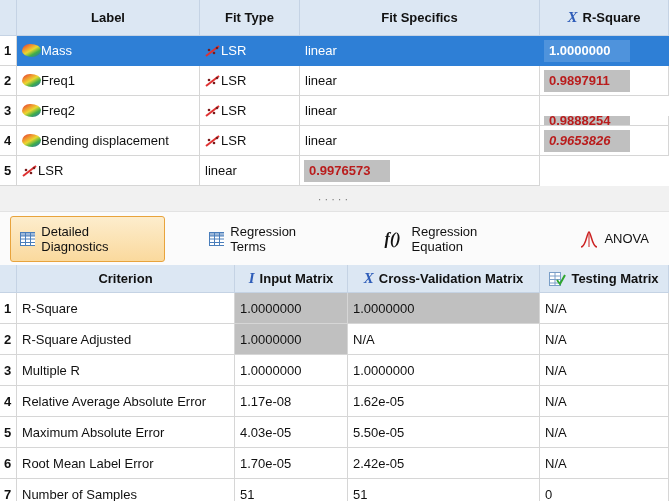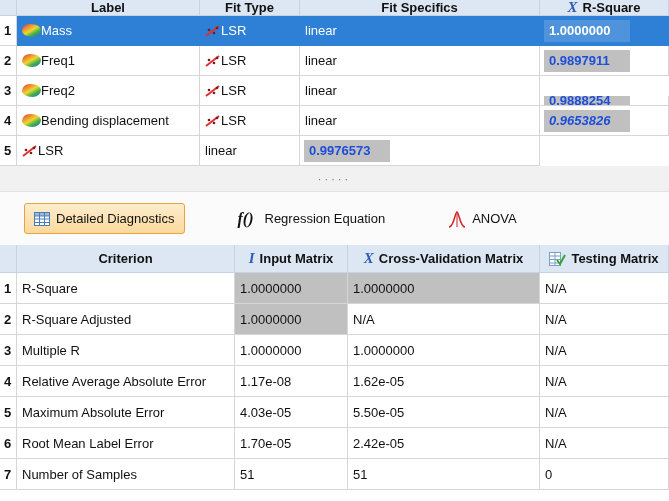--- a/index.html
+++ b/index.html
@@ -15,32 +15,32 @@
   .cell {
     display: flex; align-items: center; padding: 0 5px;
     border-right: 1px solid #d6d6d6; border-bottom: 1px solid #d6d6d6;
     white-space: nowrap; overflow: hidden; background: #fff;
   }
   .hrow .cell {
     background: #dce7f3; border-color: #c5d3e4;
     font-weight: bold; justify-content: center;
   }
   .top .trow { height: 30px; }
-  .top .hrow { height: 16px; }
+  .top .hrow { height: 36px; }
   .bot .trow { height: 31px; }
   .bot .hrow { height: 28px; }
   .numcell { font-weight: bold; padding-left: 4px; }
   .iconcell-gap { }
   
   .sel .cell:not(.numcell) { background: #2e7fd6; color: #fff; border-color: #2e7fd6; }
   .sel .fill { background: rgba(255,255,255,0.16); color: #fff; }
   
   .fill {
     display: flex; align-items: center; height: 22px; width: 86px;
-    padding-left: 5px; background: #c0c0c0; color: #1d4ed8; font-weight: bold;
+    padding-left: 5px; background: #c0c0c0; color: #b91c1c; font-weight: bold;
   }
   
   .gray { background: #c0c0c0; }
   
   .glyph-blue {
     font-family: "Liberation Serif", serif; font-style: italic; font-weight: bold;
     color: #2e5cb8; font-size: 15px; margin-right: 5px;
   }
   .fx-glyph {
     font-family: "Liberation Serif", serif; font-style: italic; font-weight: bold;
@@ -54,21 +54,21 @@
   }
   
   .splitter {
     height: 26px; background: #f1f1f1; border-bottom: 1px solid #e3e3e3;
     display: flex; align-items: center; justify-content: center;
     color: #7a7a7a; font-size: 11px; letter-spacing: 3px; cursor: row-resize;
   }
   
   .tabbar {
     height: 53px; background: #fbfbfb; display: flex; align-items: center;
-    gap: 43px; padding: 0 24px;
+    gap: 34px; padding: 0 10px;
   }
   .tab {
     display: flex; align-items: center; gap: 6px; padding: 7px 9px;
     border: 1px solid transparent; border-radius: 3px; cursor: pointer;
   }
   .tab.sel-tab {
     background: linear-gradient(#fdedcd, #fad99d);
     border-color: #e8a33c;
   }
   svg { display: block; }
@@ -200,20 +200,31 @@
         <rect x="0.5" y="0.5" width="15" height="13" fill="#fff" stroke="#4a7ebb"></rect>
         <rect x="0.5" y="0.5" width="15" height="3.5" fill="#9db8d9" stroke="#4a7ebb"></rect>
         <line x1="5.5" y1="0.5" x2="5.5" y2="13.5" stroke="#4a7ebb"></line>
         <line x1="10.5" y1="0.5" x2="10.5" y2="13.5" stroke="#4a7ebb"></line>
         <line x1="0.5" y1="7" x2="15.5" y2="7" stroke="#4a7ebb"></line>
         <line x1="0.5" y1="10.5" x2="15.5" y2="10.5" stroke="#4a7ebb"></line>
       </svg>
     <span>Detailed Diagnostics</span>
   </div>
   <div class="tab">
+    <svg width="16" height="14">
+        <rect x="0.5" y="0.5" width="15" height="13" fill="#fff" stroke="#4a7ebb"></rect>
+        <rect x="0.5" y="0.5" width="15" height="3.5" fill="#9db8d9" stroke="#4a7ebb"></rect>
+        <line x1="5.5" y1="0.5" x2="5.5" y2="13.5" stroke="#4a7ebb"></line>
+        <line x1="10.5" y1="0.5" x2="10.5" y2="13.5" stroke="#4a7ebb"></line>
+        <line x1="0.5" y1="7" x2="15.5" y2="7" stroke="#4a7ebb"></line>
+        <line x1="0.5" y1="10.5" x2="15.5" y2="10.5" stroke="#4a7ebb"></line>
+      </svg>
+    <span>Regression Terms</span>
+  </div>
+  <div class="tab">
     <span class="fx-glyph">f()</span>
     <span>Regression Equation</span>
   </div>
   <div class="tab">
     <svg width="18" height="20" viewBox="0 0 18 20">
         <path d="M1 18 C6 18 7 3 9 3 C11 3 12 18 17 18" fill="none" stroke="#cc2222" stroke-width="1.5"></path>
         <line x1="9" y1="3" x2="9" y2="18" stroke="#cc2222" stroke-width="1"></line>
       </svg>
     <span>ANOVA</span>
   </div>

